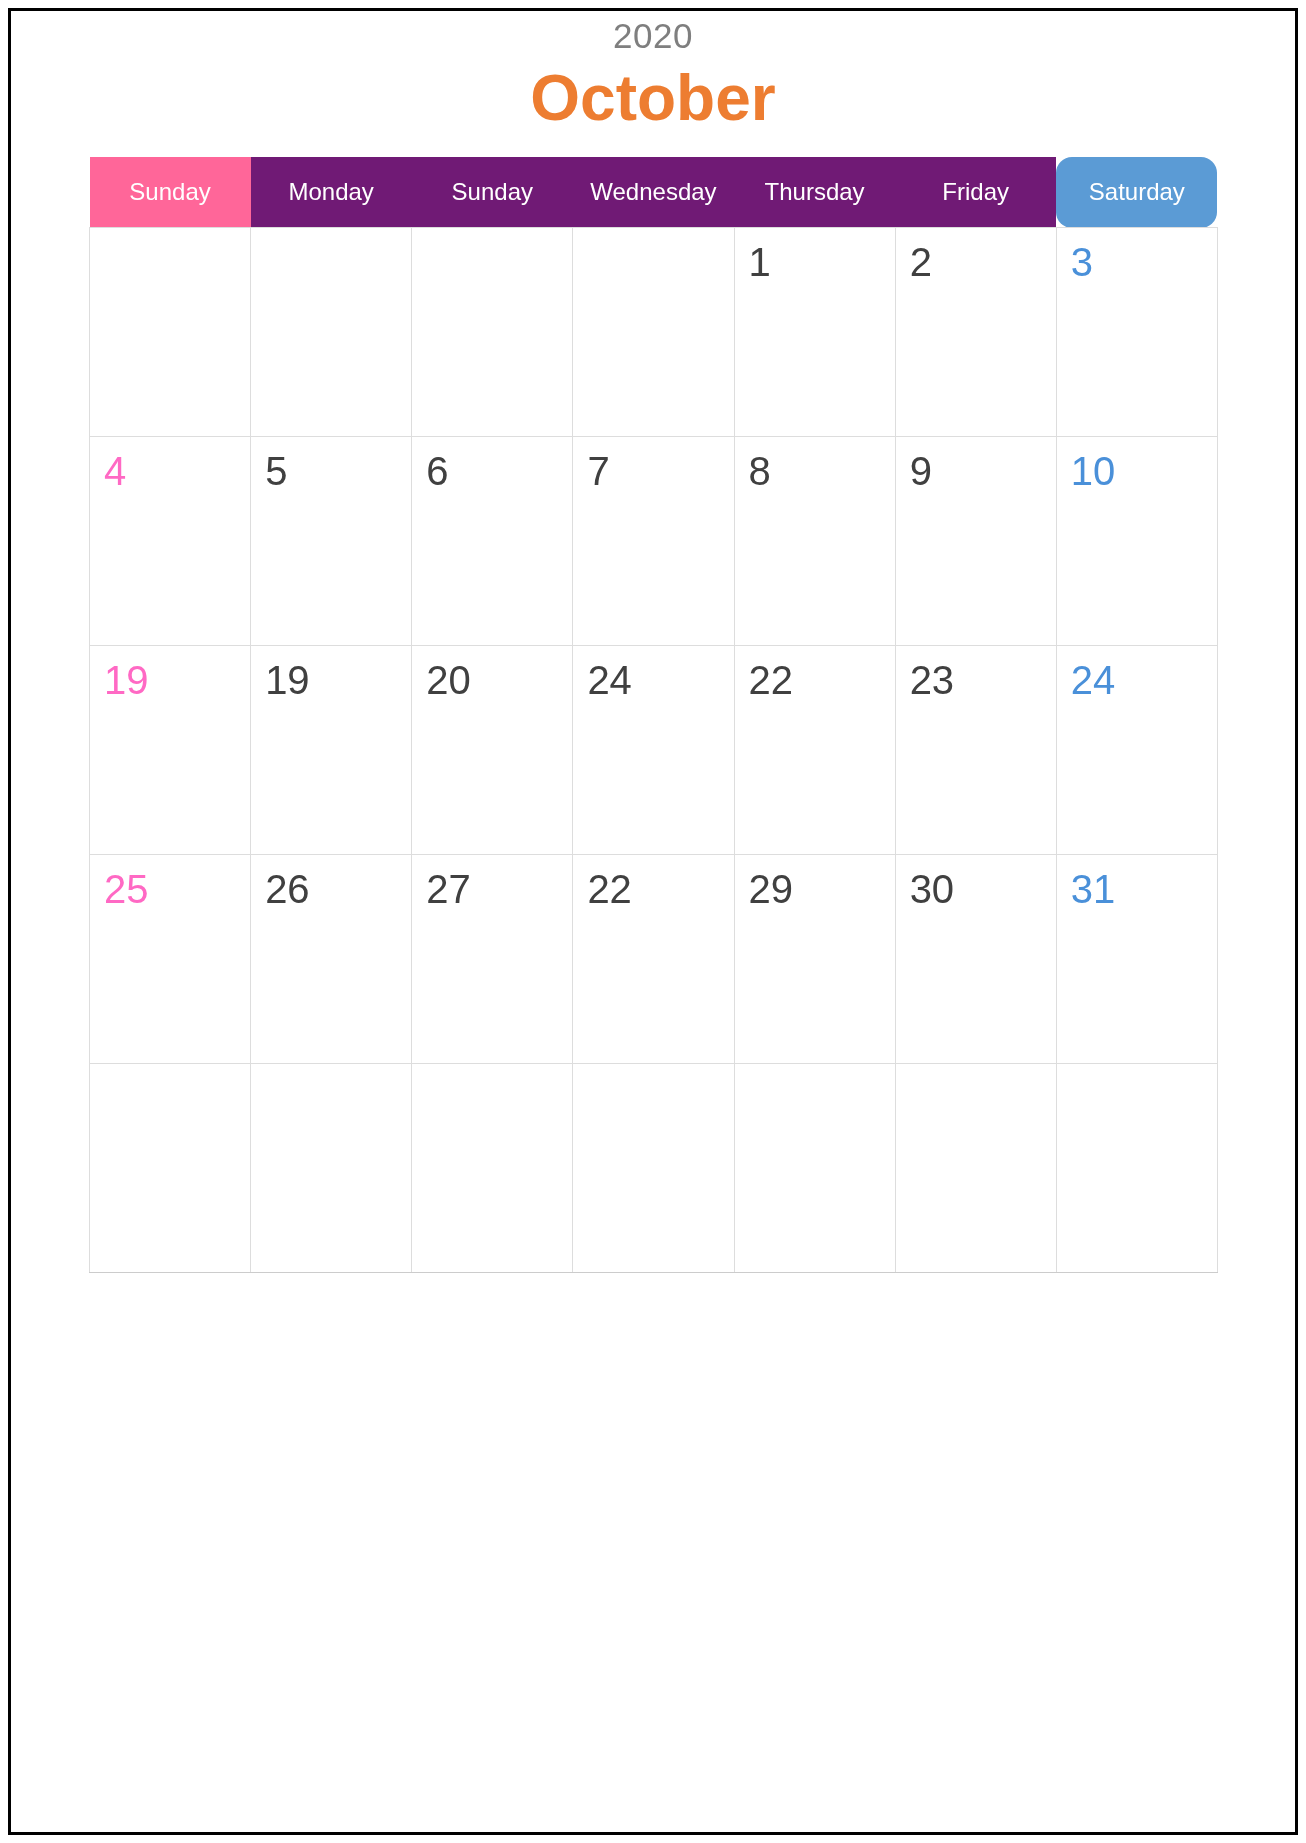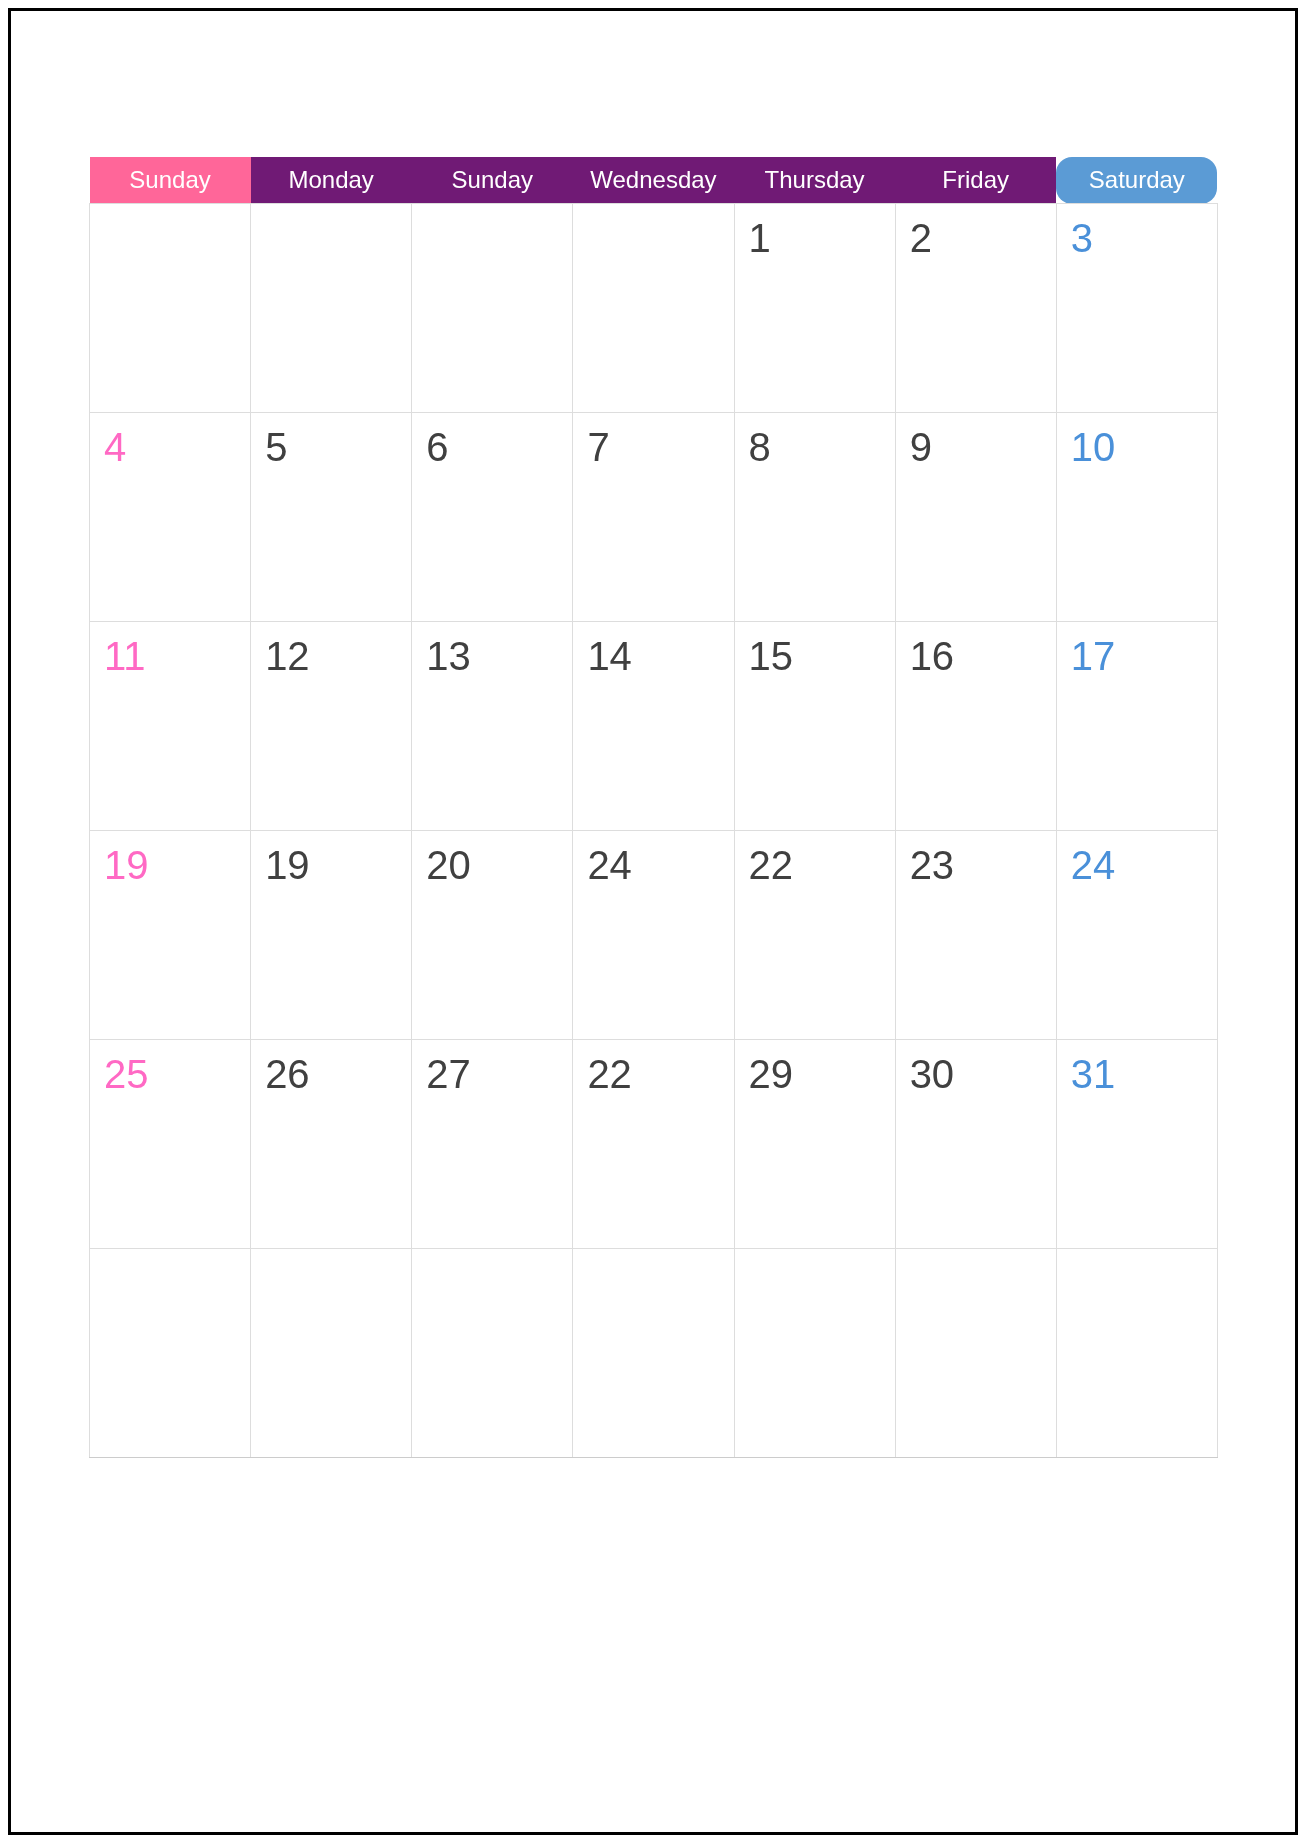--- a/index.html
+++ b/index.html
@@ -67,21 +67,21 @@
     left: 89px;
     top: 157px;
     width: 1128px;
     border-collapse: collapse;
     table-layout: fixed;
   }
   #calendar col { width: 161.14px; }
 
   #calendar thead th {
     height: 46px;
-    padding: 0;
+    padding: 12px;
     margin: 0;
     color: #ffffff;
     font-family: "Liberation Sans", sans-serif;
     font-size: 24px;
     font-weight: 400;
     text-align: center;
     vertical-align: middle;
     border: 0;
   }
   th.dow-weekday { background: #701a75; }
@@ -111,20 +111,24 @@
   .daynum.sat { color: #4a90d9; }
   .daynum.empty { color: transparent; }
 </style>
 </head>
 <body>
 
 <div id="page">
 
   <div id="page-frame"></div>
 
+  <div id="title-block">
+    <span id="year">2020</span>
+    <span id="month">October</span>
+  </div>
 
   <table id="calendar">
     <colgroup>
       <col>
         <col>
         <col>
         <col>
         <col>
         <col>
         <col>
@@ -182,43 +186,20 @@
           </td>
           <td>
             <span class="daynum">9</span>
           </td>
           <td>
             <span class="daynum sat">10</span>
           </td>
         </tr>
         <tr>
           <td>
-            <span class="daynum sun">11</span>
-          </td>
-          <td>
-            <span class="daynum">12</span>
-          </td>
-          <td>
-            <span class="daynum">13</span>
-          </td>
-          <td>
-            <span class="daynum">14</span>
-          </td>
-          <td>
-            <span class="daynum">15</span>
-          </td>
-          <td>
-            <span class="daynum">16</span>
-          </td>
-          <td>
-            <span class="daynum sat">17</span>
-          </td>
-        </tr>
-        <tr>
-          <td>
             <span class="daynum sun">19</span>
           </td>
           <td>
             <span class="daynum">19</span>
           </td>
           <td>
             <span class="daynum">20</span>
           </td>
           <td>
             <span class="daynum">24</span>

